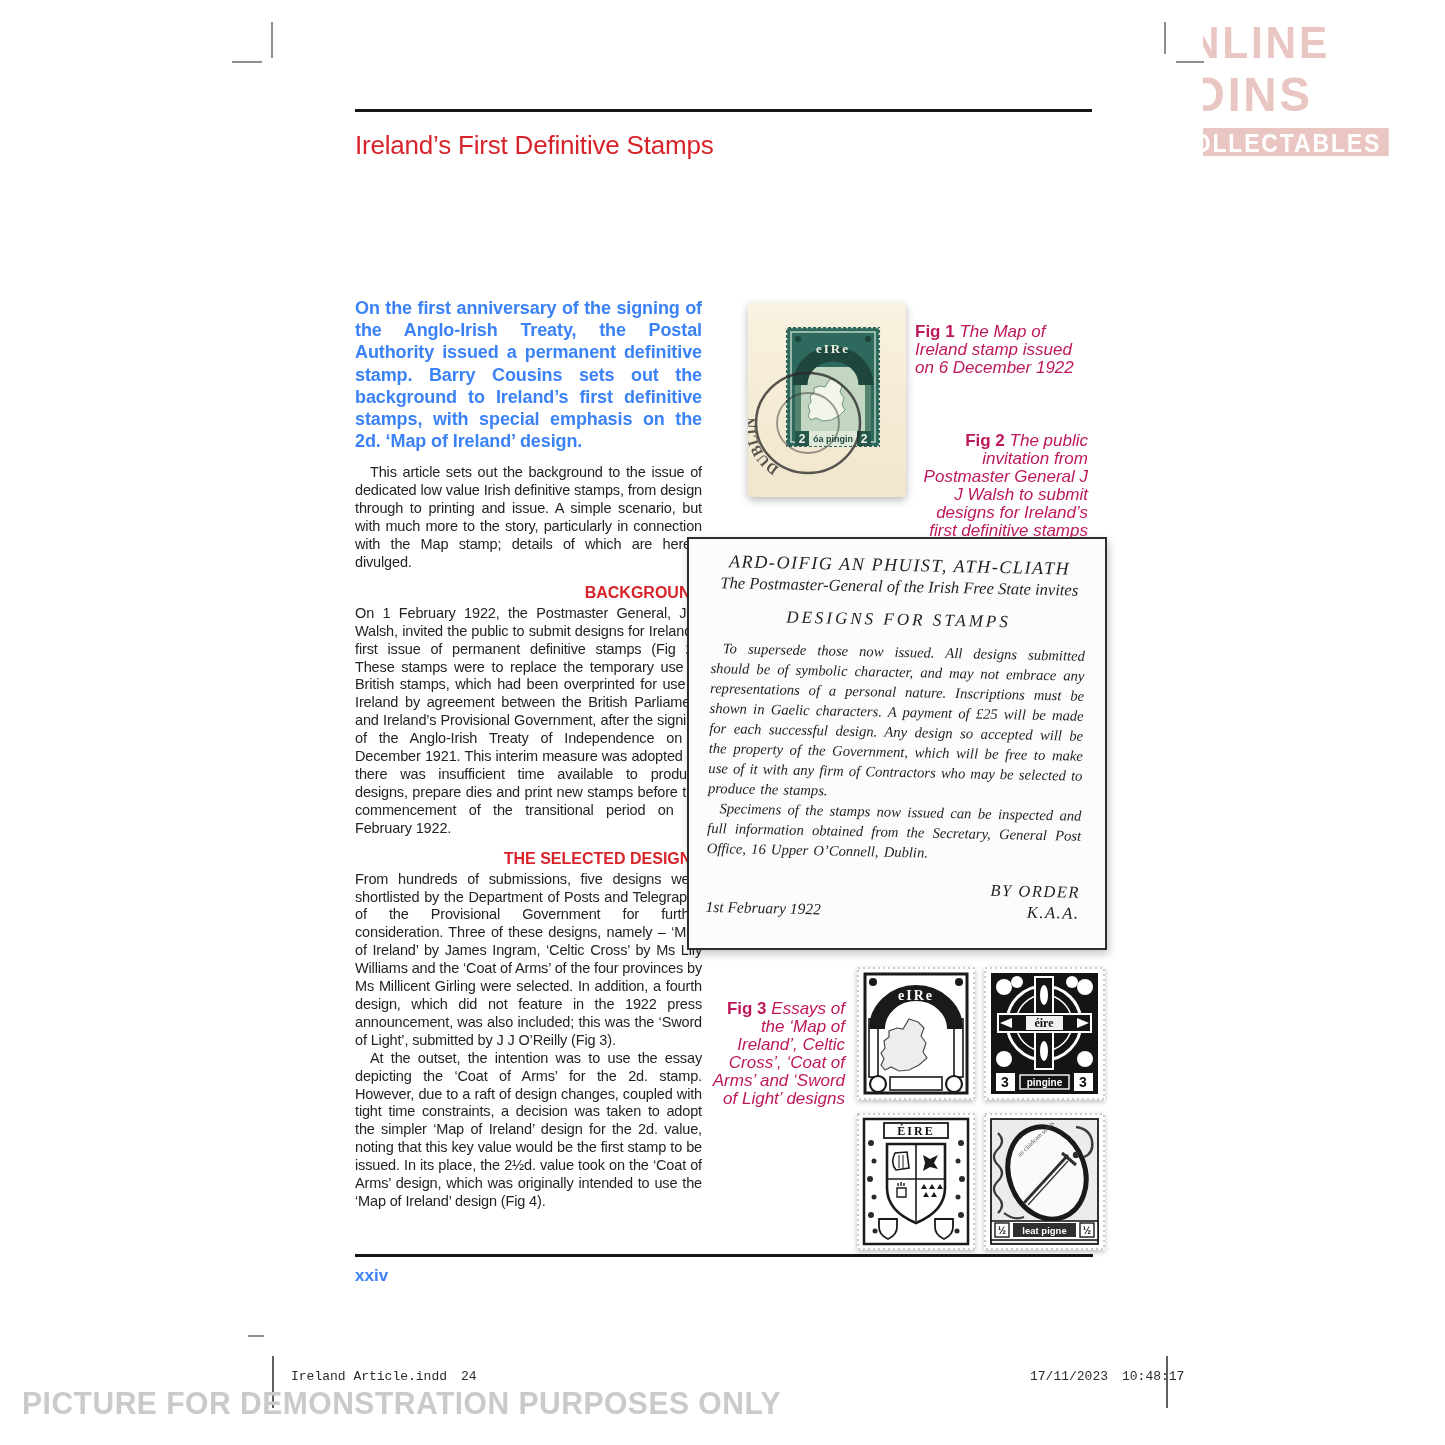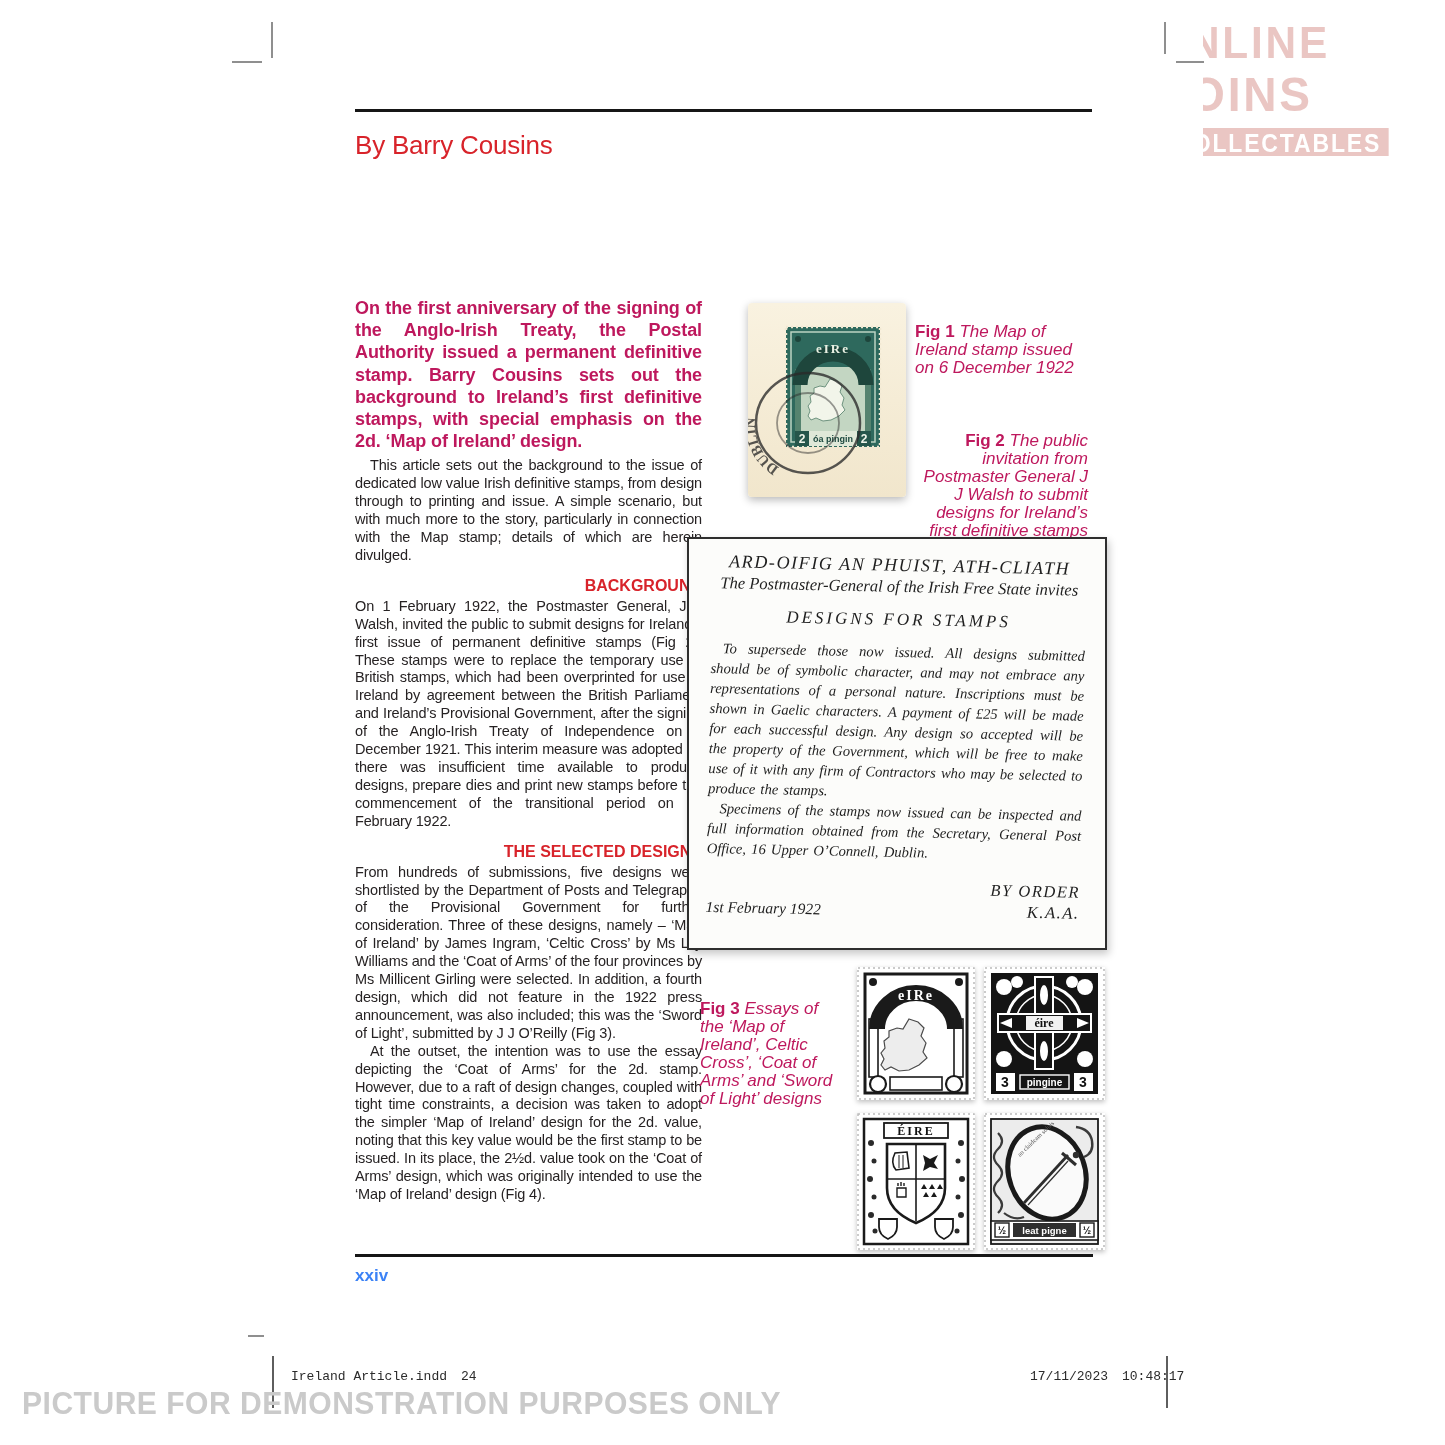--- a/index.html
+++ b/index.html
@@ -23,42 +23,42 @@
   .bw2{font-size:49px;margin-top:5px;}
   .bw3{display:inline-block;background:var(--pink);color:#fff;font-weight:bold;font-size:25px;
     line-height:1.15;padding:1px 8px 2px 4px;margin-left:-14px;margin-top:9px;letter-spacing:2px;
     transform:scaleX(.92);transform-origin:left top;white-space:nowrap;}
   
   .title-rule{position:absolute;left:355px;top:109px;width:737px;height:3px;background:#161616;}
   .headline{position:absolute;left:355px;top:124px;width:740px;color:var(--accent);
     font-size:26px;line-height:42px;font-weight:normal;letter-spacing:-.2px;}
   
   .col-left{position:absolute;left:355px;top:297px;width:347px;text-align:justify;}
-  .standfirst{font-size:18px;line-height:22.2px;font-weight:bold;color:#be185d;
-    letter-spacing:-.1px;margin-bottom:5px;}
+  .standfirst{font-size:18px;line-height:22.2px;font-weight:bold;color:#3b82f6;
+    letter-spacing:-.1px;margin-bottom:12px;}
   p.body{font-size:14.5px;line-height:17.9px;letter-spacing:-.15px;color:var(--ink);}
   p.body.indent{text-indent:15px;}
   h3.sec{color:var(--accent);font-size:16px;line-height:20px;margin-top:11px;margin-bottom:2px;
     letter-spacing:0;text-align:right;}
   
   .bottom-rule{position:absolute;left:355px;top:1254px;width:738px;height:3px;background:#161616;}
   .pagenum{position:absolute;left:355px;top:1266px;font-size:17px;font-weight:bold;color:#3b82f6;}
   .printfoot{position:absolute;top:1369px;font-size:13px;font-family:Liberation Mono, monospace;color:#2b2b2b;}
   .printfoot.left{left:291px;}
   .printfoot.right{left:1030px;}
   .printfoot span.gap{margin-left:14px;}
   .demowm{position:absolute;left:22px;top:1386px;font-size:31px;font-weight:bold;
     color:var(--demoGray);letter-spacing:.5px;white-space:nowrap;transform:scaleX(.97);transform-origin:left top;}
   
   .cap{position:absolute;font-size:17px;line-height:18px;color:#be185d;}
   .cap b{font-style:normal;font-weight:bold;}
   .cap i{font-style:italic;}
   .cap-f1{left:915px;top:323px;width:168px;text-align:left;}
   .cap-f2{left:918px;top:432px;width:170px;text-align:right;}
-  .cap-f3{left:700px;top:1000px;width:145px;text-align:left;}
+  .cap-f3{left:700px;top:1000px;width:145px;text-align:right;}
   
   .fig1{position:absolute;left:748px;top:303px;width:158px;height:194px;border-radius:4px;
     box-shadow:0 3px 8px rgba(0,0,0,.28);overflow:hidden;}
   
   .notice{position:absolute;left:687px;top:537px;width:420px;height:413px;background:#fcfcfa;
     border:2px solid #2e2e2e;box-shadow:2px 4px 8px rgba(0,0,0,.22);overflow:hidden;
     font-family:"Liberation Serif",serif;color:#1f1f1f;}
   .notice-inner{padding:15px 21px 10px 21px;transform:rotate(1.2deg);transform-origin:40% 40%;}
   .nt-h1{text-align:center;font-style:italic;font-size:18px;letter-spacing:1.6px;line-height:21px;}
   .nt-h2{text-align:center;font-style:italic;font-size:16.5px;line-height:21px;}
@@ -88,21 +88,21 @@
 <div class="crop dark" style="left:1166px;top:1356px;width:2px;height:52px;"></div>
 
 <div class="brandwm">
   <div class="bw1">NLINE</div>
   <div class="bw2">OINS</div>
   <div class="bw3">OLLECTABLES</div>
 </div>
 
 <div class="title-rule"></div>
 <div class="headline">
-  <div>By Barry Cousins</div>
+  <div>Ireland’s First Definitive Stamps</div>
 </div>
 
 <div class="col-left">
   <p class="standfirst">On the first anniversary of the signing of the Anglo-Irish Treaty, the Postal Authority issued a permanent definitive stamp. Barry Cousins sets out the background to Ireland’s first definitive stamps, with special emphasis on the 2d. ‘Map of Ireland’ design.</p>
   <p class="body indent">This article sets out the background to the issue of dedicated low value Irish definitive stamps, from design through to printing and issue. A simple scenario, but with much more to the story, particularly in connection with the Map stamp; details of which are herein divulged.</p>
   <h3 class="sec">BACKGROUND</h3>
   <p class="body">On 1 February 1922, the Postmaster General, J J Walsh, invited the public to submit designs for Ireland’s first issue of permanent definitive stamps (Fig 2). These stamps were to replace the temporary use of British stamps, which had been overprinted for use in Ireland by agreement between the British Parliament and Ireland’s Provisional Government, after the signing of the Anglo-Irish Treaty of Independence on 6 December 1921. This interim measure was adopted as there was insufficient time available to produce designs, prepare dies and print new stamps before the commencement of the transitional period on 17 February 1922.</p>
   <h3 class="sec">THE SELECTED DESIGNS</h3>
   <p class="body">From hundreds of submissions, five designs were shortlisted by the Department of Posts and Telegraphs of the Provisional Government for further consideration. Three of these designs, namely – ‘Map of Ireland’ by James Ingram, ‘Celtic Cross’ by Ms Lily Williams and the ‘Coat of Arms’ of the four provinces by Ms Millicent Girling were selected. In addition, a fourth design, which did not feature in the 1922 press announcement, was also included; this was the ‘Sword of Light’, submitted by J J O’Reilly (Fig 3).</p>
   <p class="body indent">At the outset, the intention was to use the essay depicting the ‘Coat of Arms’ for the 2d. stamp. However, due to a raft of design changes, coupled with tight time constraints, a decision was taken to adopt the simpler ‘Map of Ireland’ design for the 2d. value, noting that this key value would be the first stamp to be issued. In its place, the 2½d. value took on the ‘Coat of Arms’ design, which was originally intended to use the ‘Map of Ireland’ design (Fig 4).</p>

